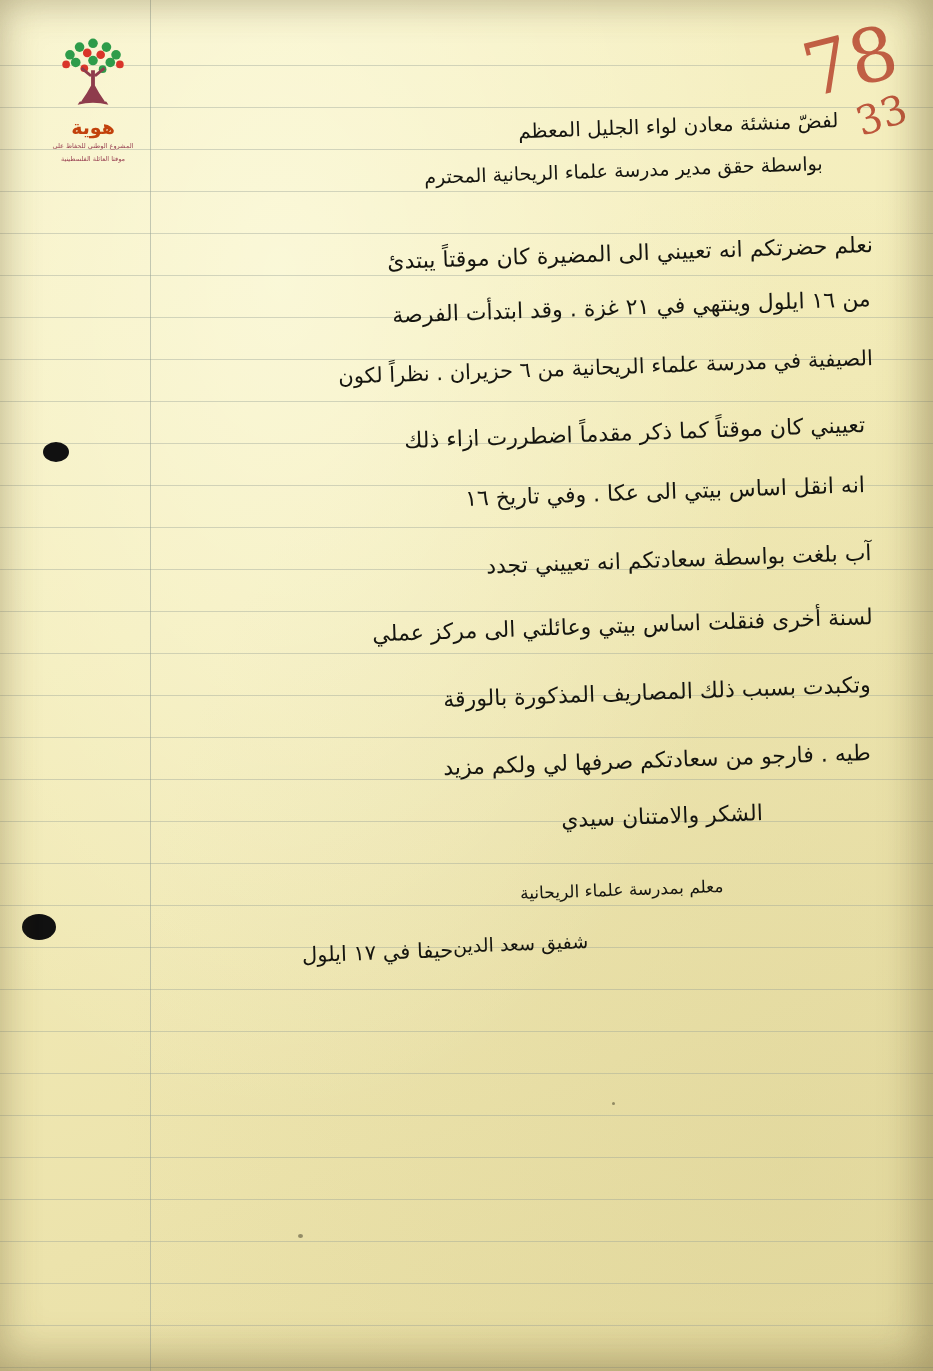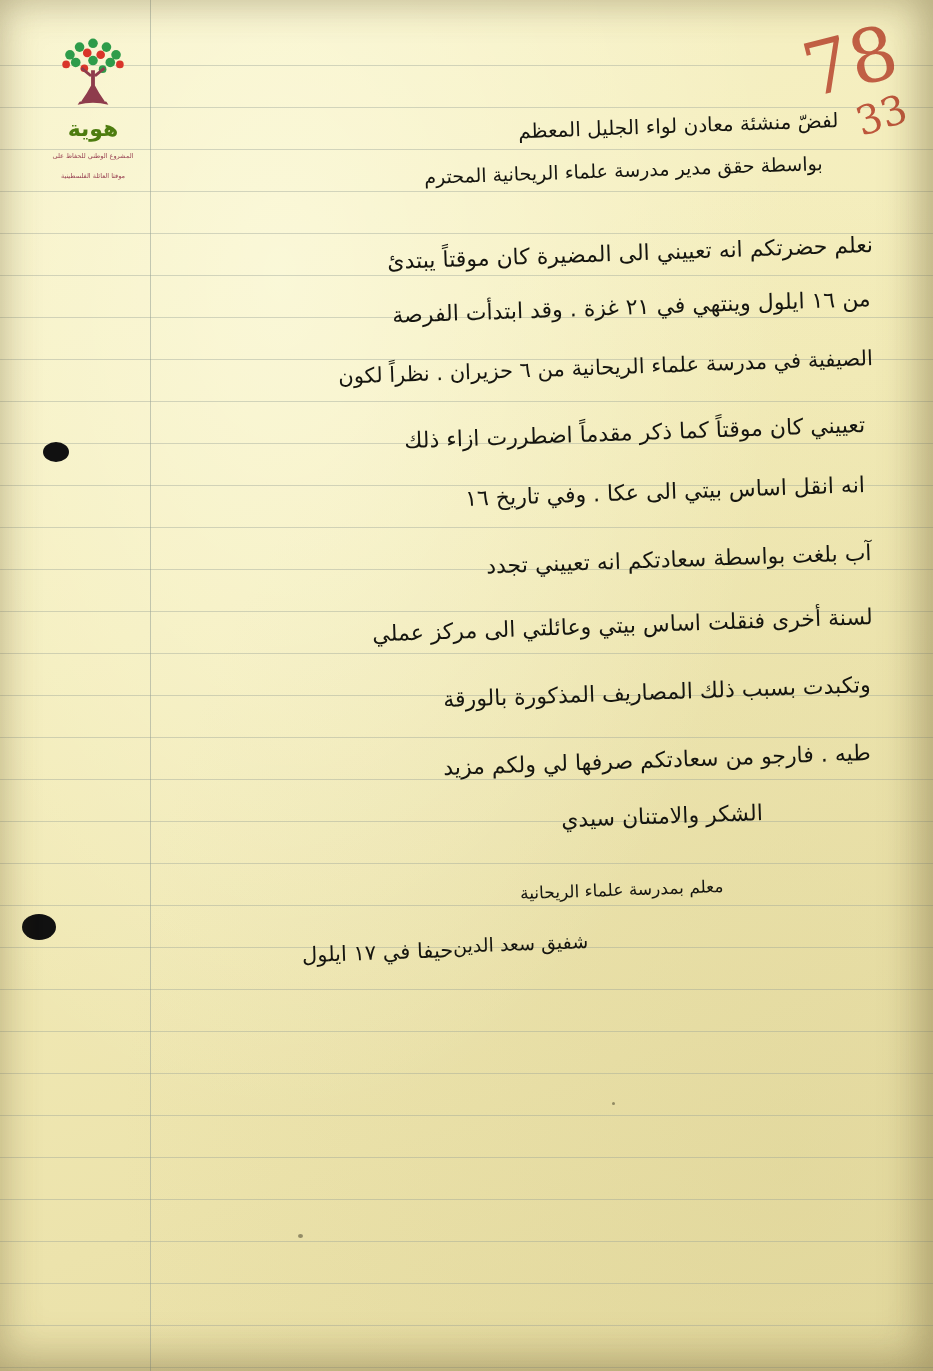--- a/index.html
+++ b/index.html
@@ -65,31 +65,31 @@
     color: #8a3a4a;
   }
   .logo-tree {
     width: 96px;
     height: 96px;
     margin: 0 auto;
     display: block;
   }
   .logo-word {
     font-family: "DejaVu Sans", sans-serif;
-    font-size: 22px;
-    color: #4d7c0f;
+    font-size: 19px;
+    color: #c2410c;
     letter-spacing: 0.5px;
     margin-top: -6px;
     font-weight: bold;
   }
   .logo-sub {
     font-size: 6.5px;
     line-height: 1.45;
     color: #9a4454;
-    margin-top: 11px;
+    margin-top: 4px;
   }
   
   .ink {
     position: absolute;
     inset: 0;
     color: #1a1a18;
   }
   .hw {
     position: absolute;
     font-family: "DejaVu Sans", sans-serif;

